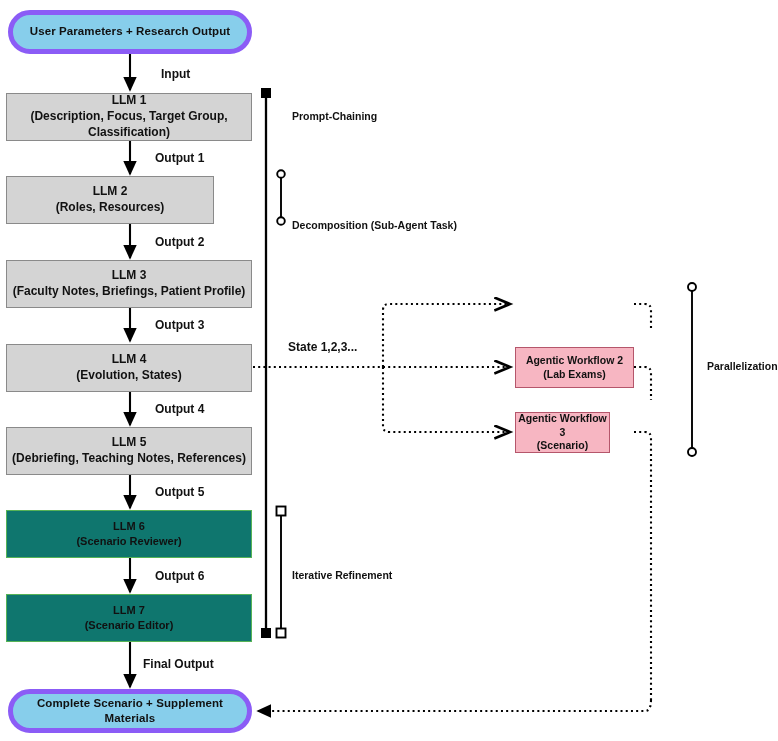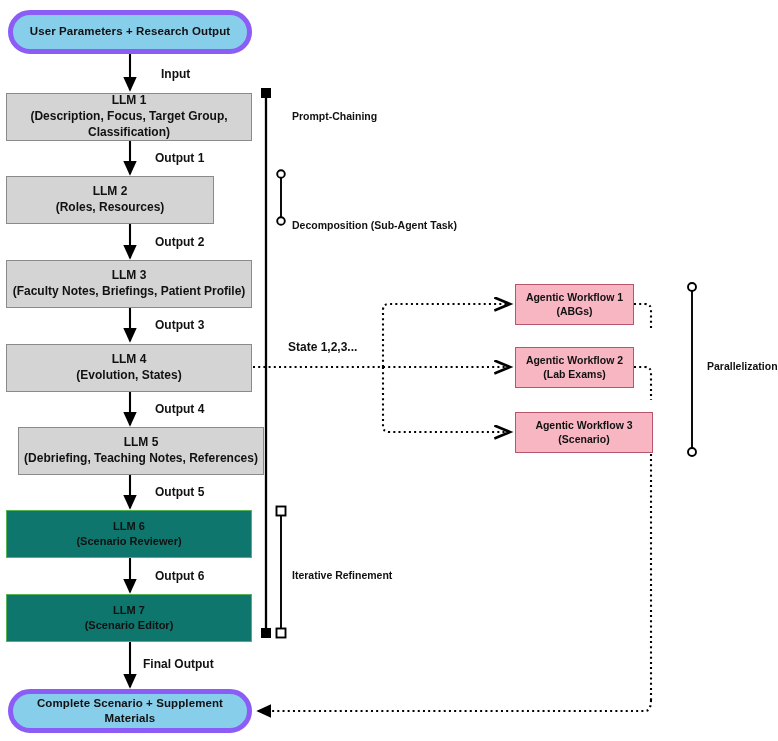--- a/index.html
+++ b/index.html
@@ -161,50 +161,46 @@
   <div class="node node-llm" style="left:6px; top:260px; width:246px; height:48px;">
     <span class="line1">LLM 3</span>
     <span class="line2">(Faculty Notes, Briefings, Patient Profile)</span>
   </div>
 
   <div class="node node-llm" style="left:6px; top:344px; width:246px; height:48px;">
     <span class="line1">LLM 4</span>
     <span class="line2">(Evolution, States)</span>
   </div>
 
-  <div class="node node-llm" style="left:18px; top:427px; width:246px; height:48px;">
+  <div class="node node-llm" style="left:6px; top:427px; width:246px; height:48px;">
     <span class="line1">LLM 5</span>
     <span class="line2">(Debriefing, Teaching Notes, References)</span>
   </div>
 
   <div class="node node-review" style="left:6px; top:510px; width:246px; height:48px;">
     <span class="line1">LLM 6</span>
     <span class="line2">(Scenario Reviewer)</span>
   </div>
 
   <div class="node node-review" style="left:6px; top:594px; width:246px; height:48px;">
     <span class="line1">LLM 7</span>
     <span class="line2">(Scenario Editor)</span>
   </div>
 
   <div class="node node-terminal" style="left:8px; top:689px; width:244px; height:44px;">
     <span class="line1">Complete Scenario + Supplement Materials</span>
   </div>
 
-  <div class="node node-agentic" style="left:515px; top:284px; width:119px; height:41px;">
-    <span class="line1">Agentic Workflow 1</span>
-    <span class="line2">(ABGs)</span>
-  </div>
 
   <div class="node node-agentic" style="left:515px; top:347px; width:119px; height:41px;">
     <span class="line1">Agentic Workflow 2</span>
     <span class="line2">(Lab Exams)</span>
   </div>
 
-  <div class="node node-agentic" style="left:515px; top:412px; width:138px; height:41px;">
+  <div class="node node-agentic" style="left:515px; top:412px; width:95px; height:41px;">
     <span class="line1">Agentic Workflow 3</span>
     <span class="line2">(Scenario)</span>
   </div>
 
   <div class="edge-label" style="left:161px; top:67px;">Input</div>
   <div class="edge-label" style="left:155px; top:151px;">Output 1</div>
   <div class="edge-label" style="left:155px; top:235px;">Output 2</div>
   <div class="edge-label" style="left:155px; top:318px;">Output 3</div>
   <div class="edge-label" style="left:155px; top:402px;">Output 4</div>
   <div class="edge-label" style="left:155px; top:485px;">Output 5</div>

